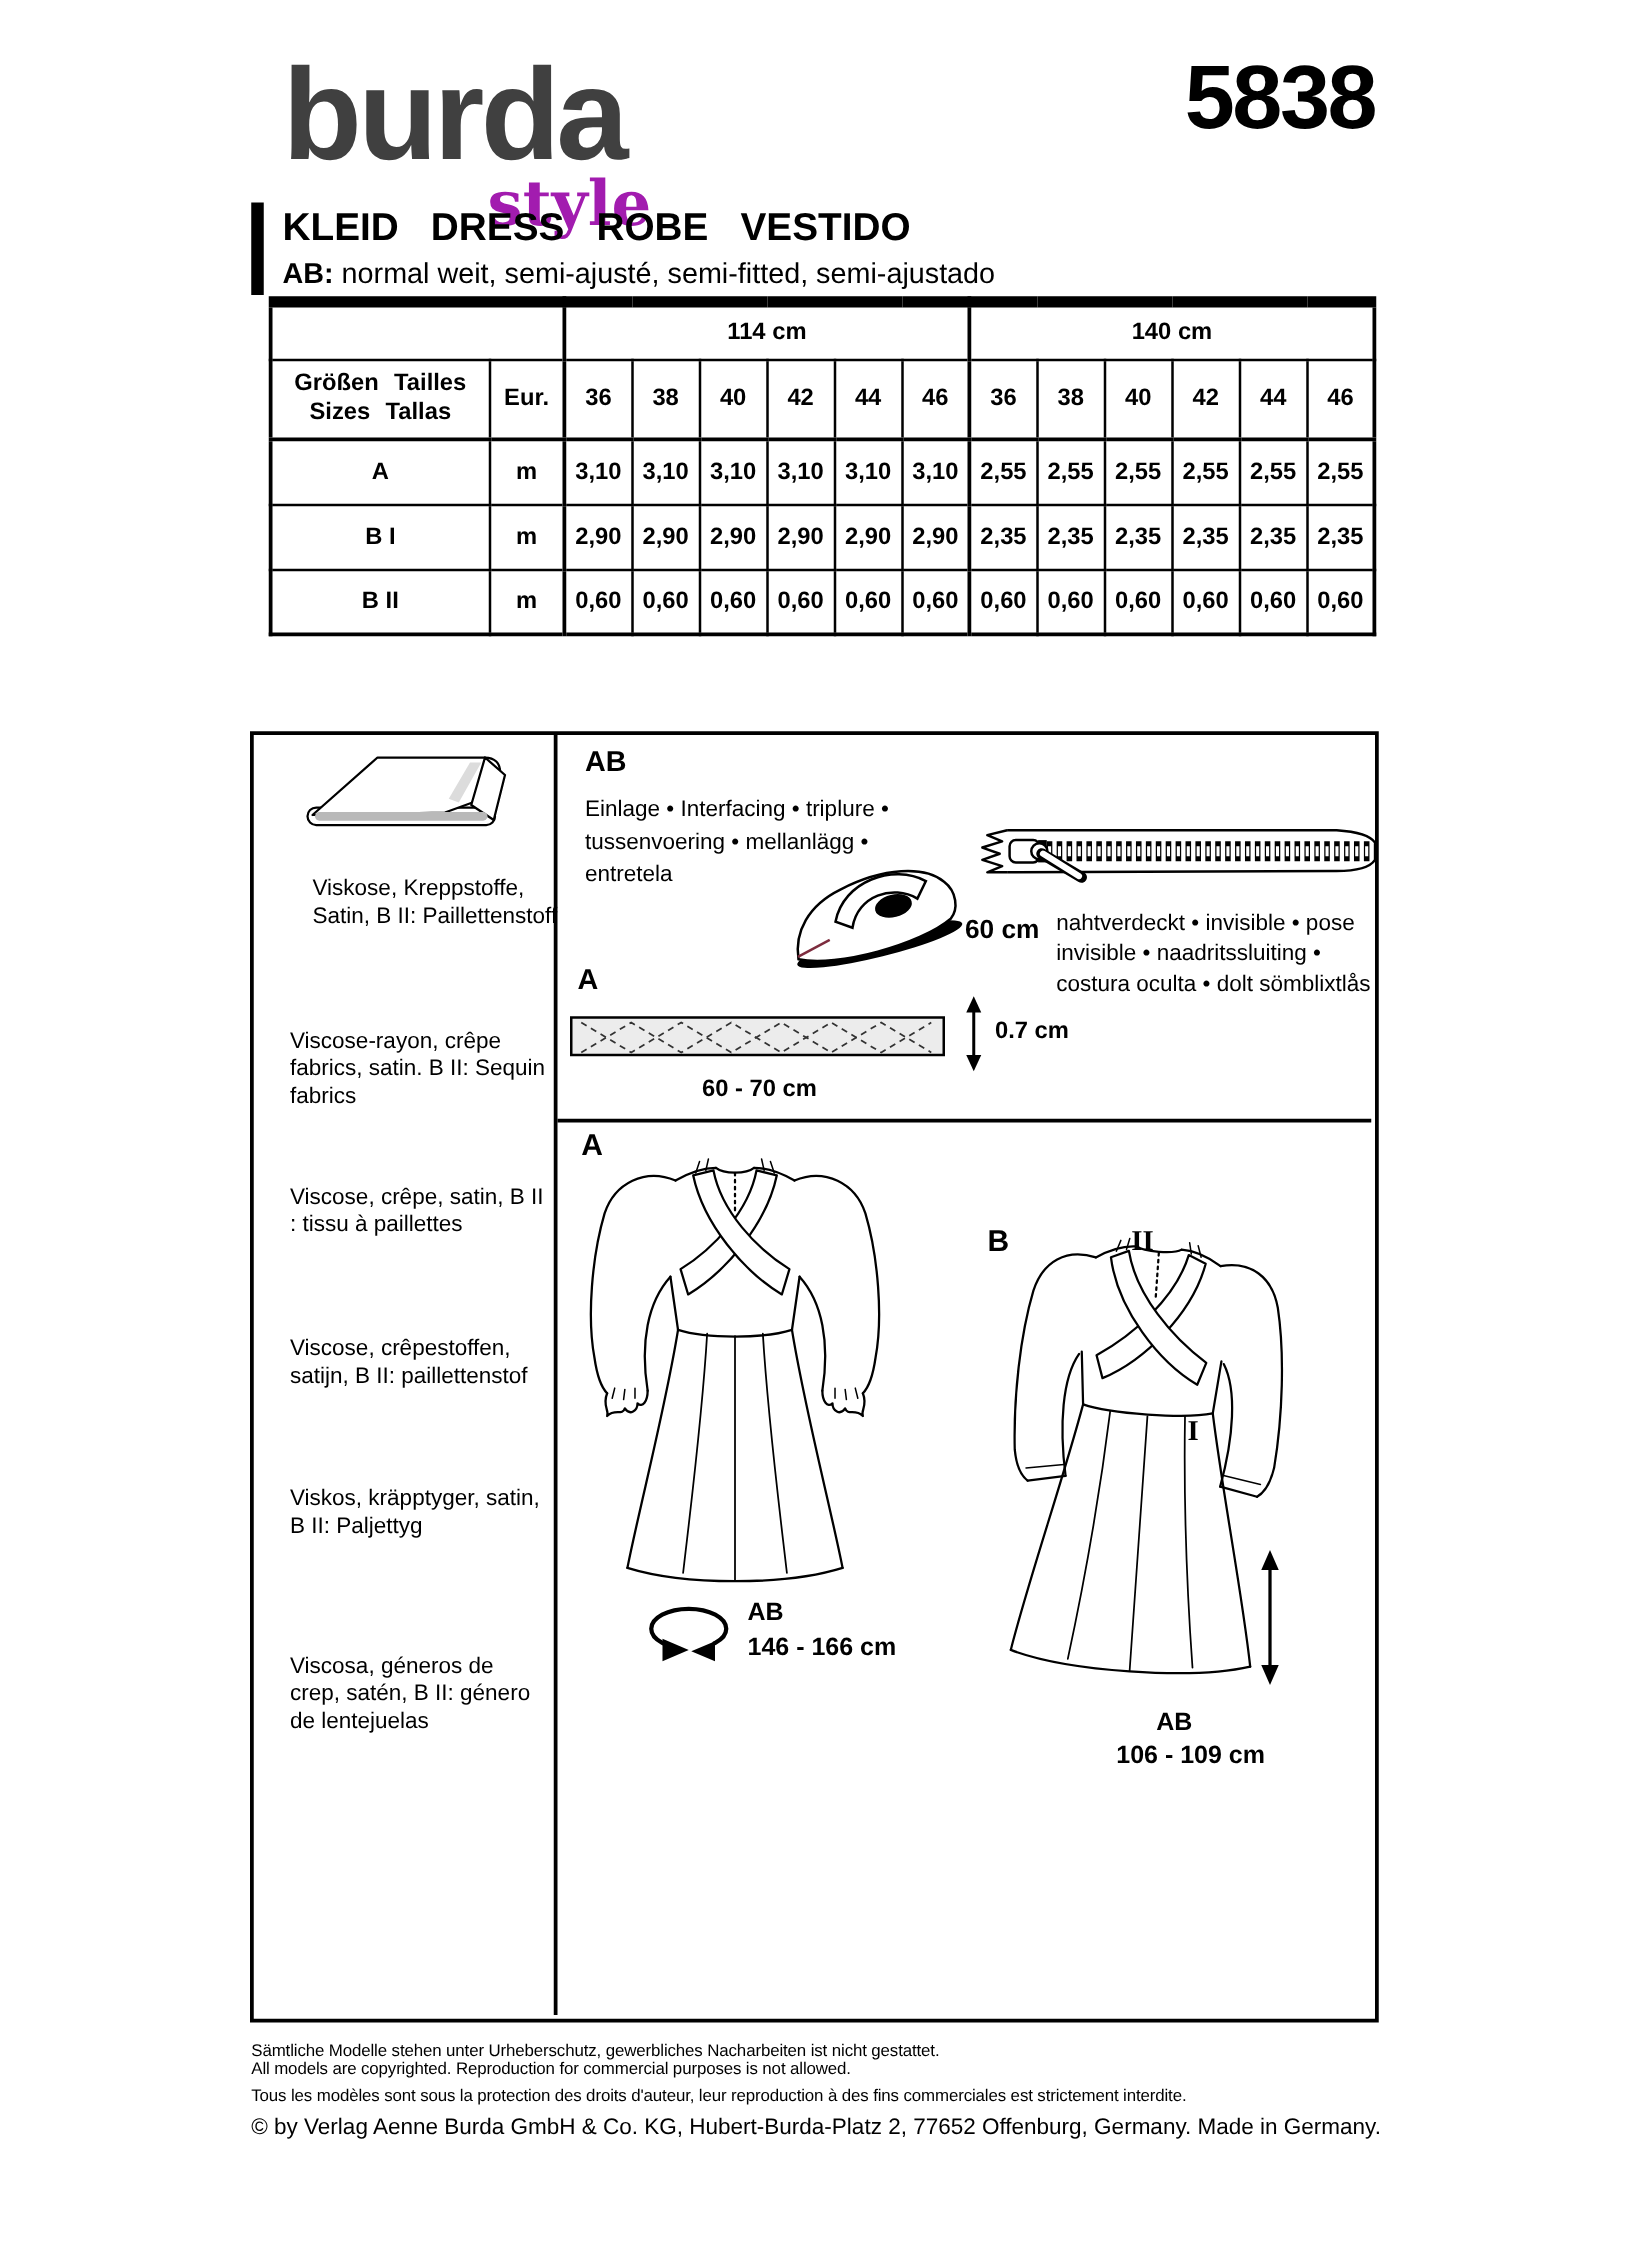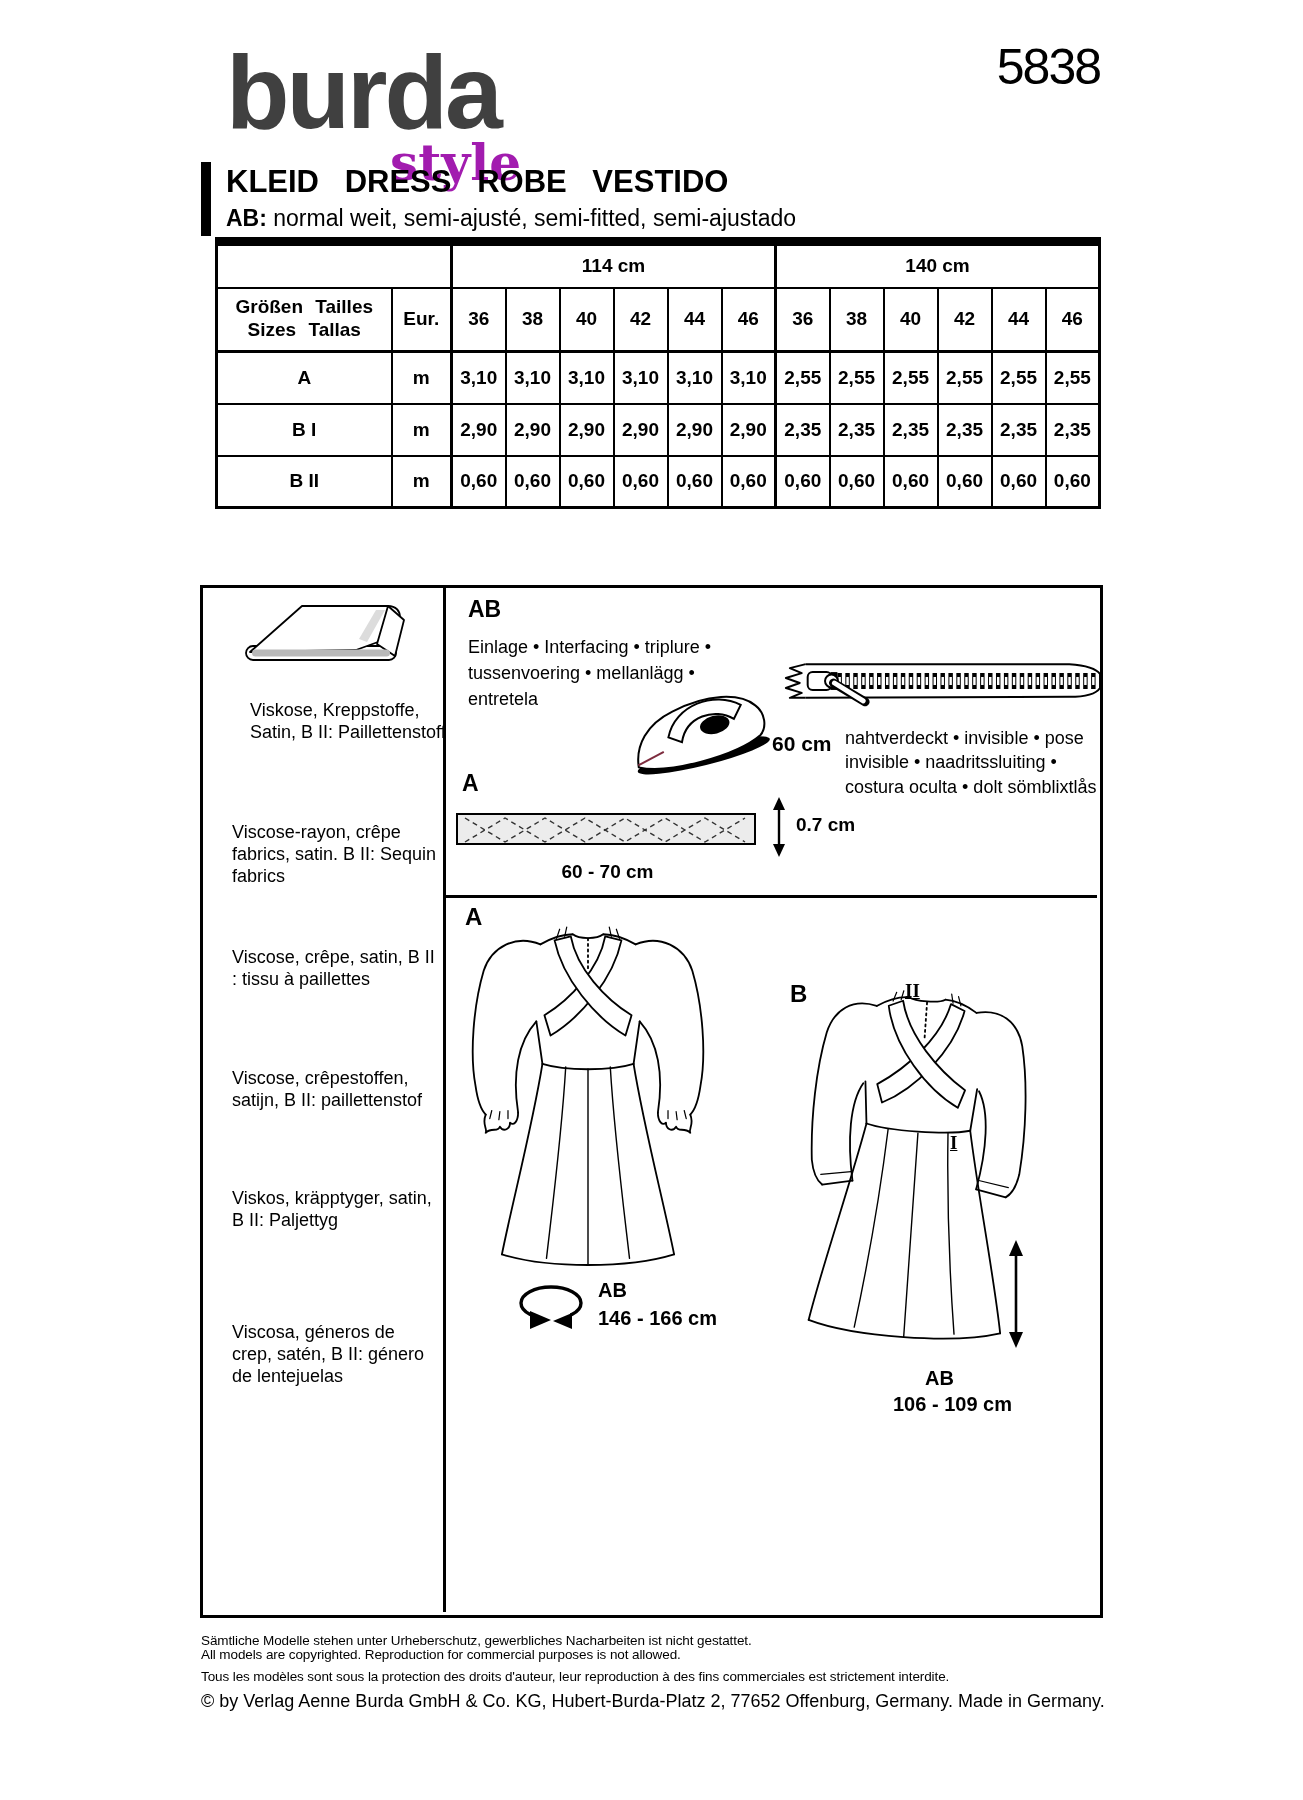--- a/index.html
+++ b/index.html
@@ -3,21 +3,21 @@
 <meta charset="utf-8">
 <style>
   html,body{margin:0;padding:0;background:#ffffff;}
   body{font-family:"Liberation Sans", sans-serif; color:#000;}
   .page{position:relative;width:1303px;height:1800px;background:#fff;overflow:hidden;}
   .abs{position:absolute;}
 
   
   .logo-main{font-size:104px;font-weight:bold;letter-spacing:-3px;line-height:1;}
   .logo-sub{font-family:"DejaVu Serif", serif;font-weight:bold;font-size:50px;line-height:1;}
-  .pattern-number{font-size:50px;font-weight:400;letter-spacing:-2px;line-height:1;}
+  .pattern-number{font-size:72px;font-weight:700;letter-spacing:-2px;line-height:1;}
 
   
   .title-bar{width:10px;background:#000;}
   .title-main{font-size:31px;font-weight:bold;word-spacing:0.55em;letter-spacing:0px;line-height:1;}
   .title-sub{font-size:23px;line-height:1;}
   .title-sub b{font-weight:bold;}
 
   
   table.size-table{border-collapse:collapse;table-layout:fixed;border:3px solid #000;border-top:9px solid #000;}
   table.size-table td{border:2px solid #000;font-size:19px;font-weight:bold;text-align:center;padding:0;overflow:hidden;}
@@ -30,21 +30,21 @@
 
   
   .main-box{border:3px solid #000;}
   .v-divider{background:#000;width:3px;}
   .h-divider{background:#000;height:3px;}
 
   .fabric-text{font-size:18px;line-height:1.22;width:205px;}
   .big-label{font-size:23px;font-weight:bold;line-height:1;}
   .body-text{font-size:18px;line-height:1.45;}
   .dim-text{font-size:20px;font-weight:bold;line-height:1;}
-  .roman{font-size:19px;font-weight:bold;font-family:"Liberation Serif", serif;text-decoration:underline;}
+  .roman{font-size:23px;font-weight:bold;font-family:"Liberation Serif", serif;}
 
   
   .foot-small{font-size:13.5px;line-height:1;letter-spacing:-0.1px;}
   .foot-copy{font-size:18px;line-height:1;}
 
   svg{display:block;}
 </style>
 </head>
 <body>
 

